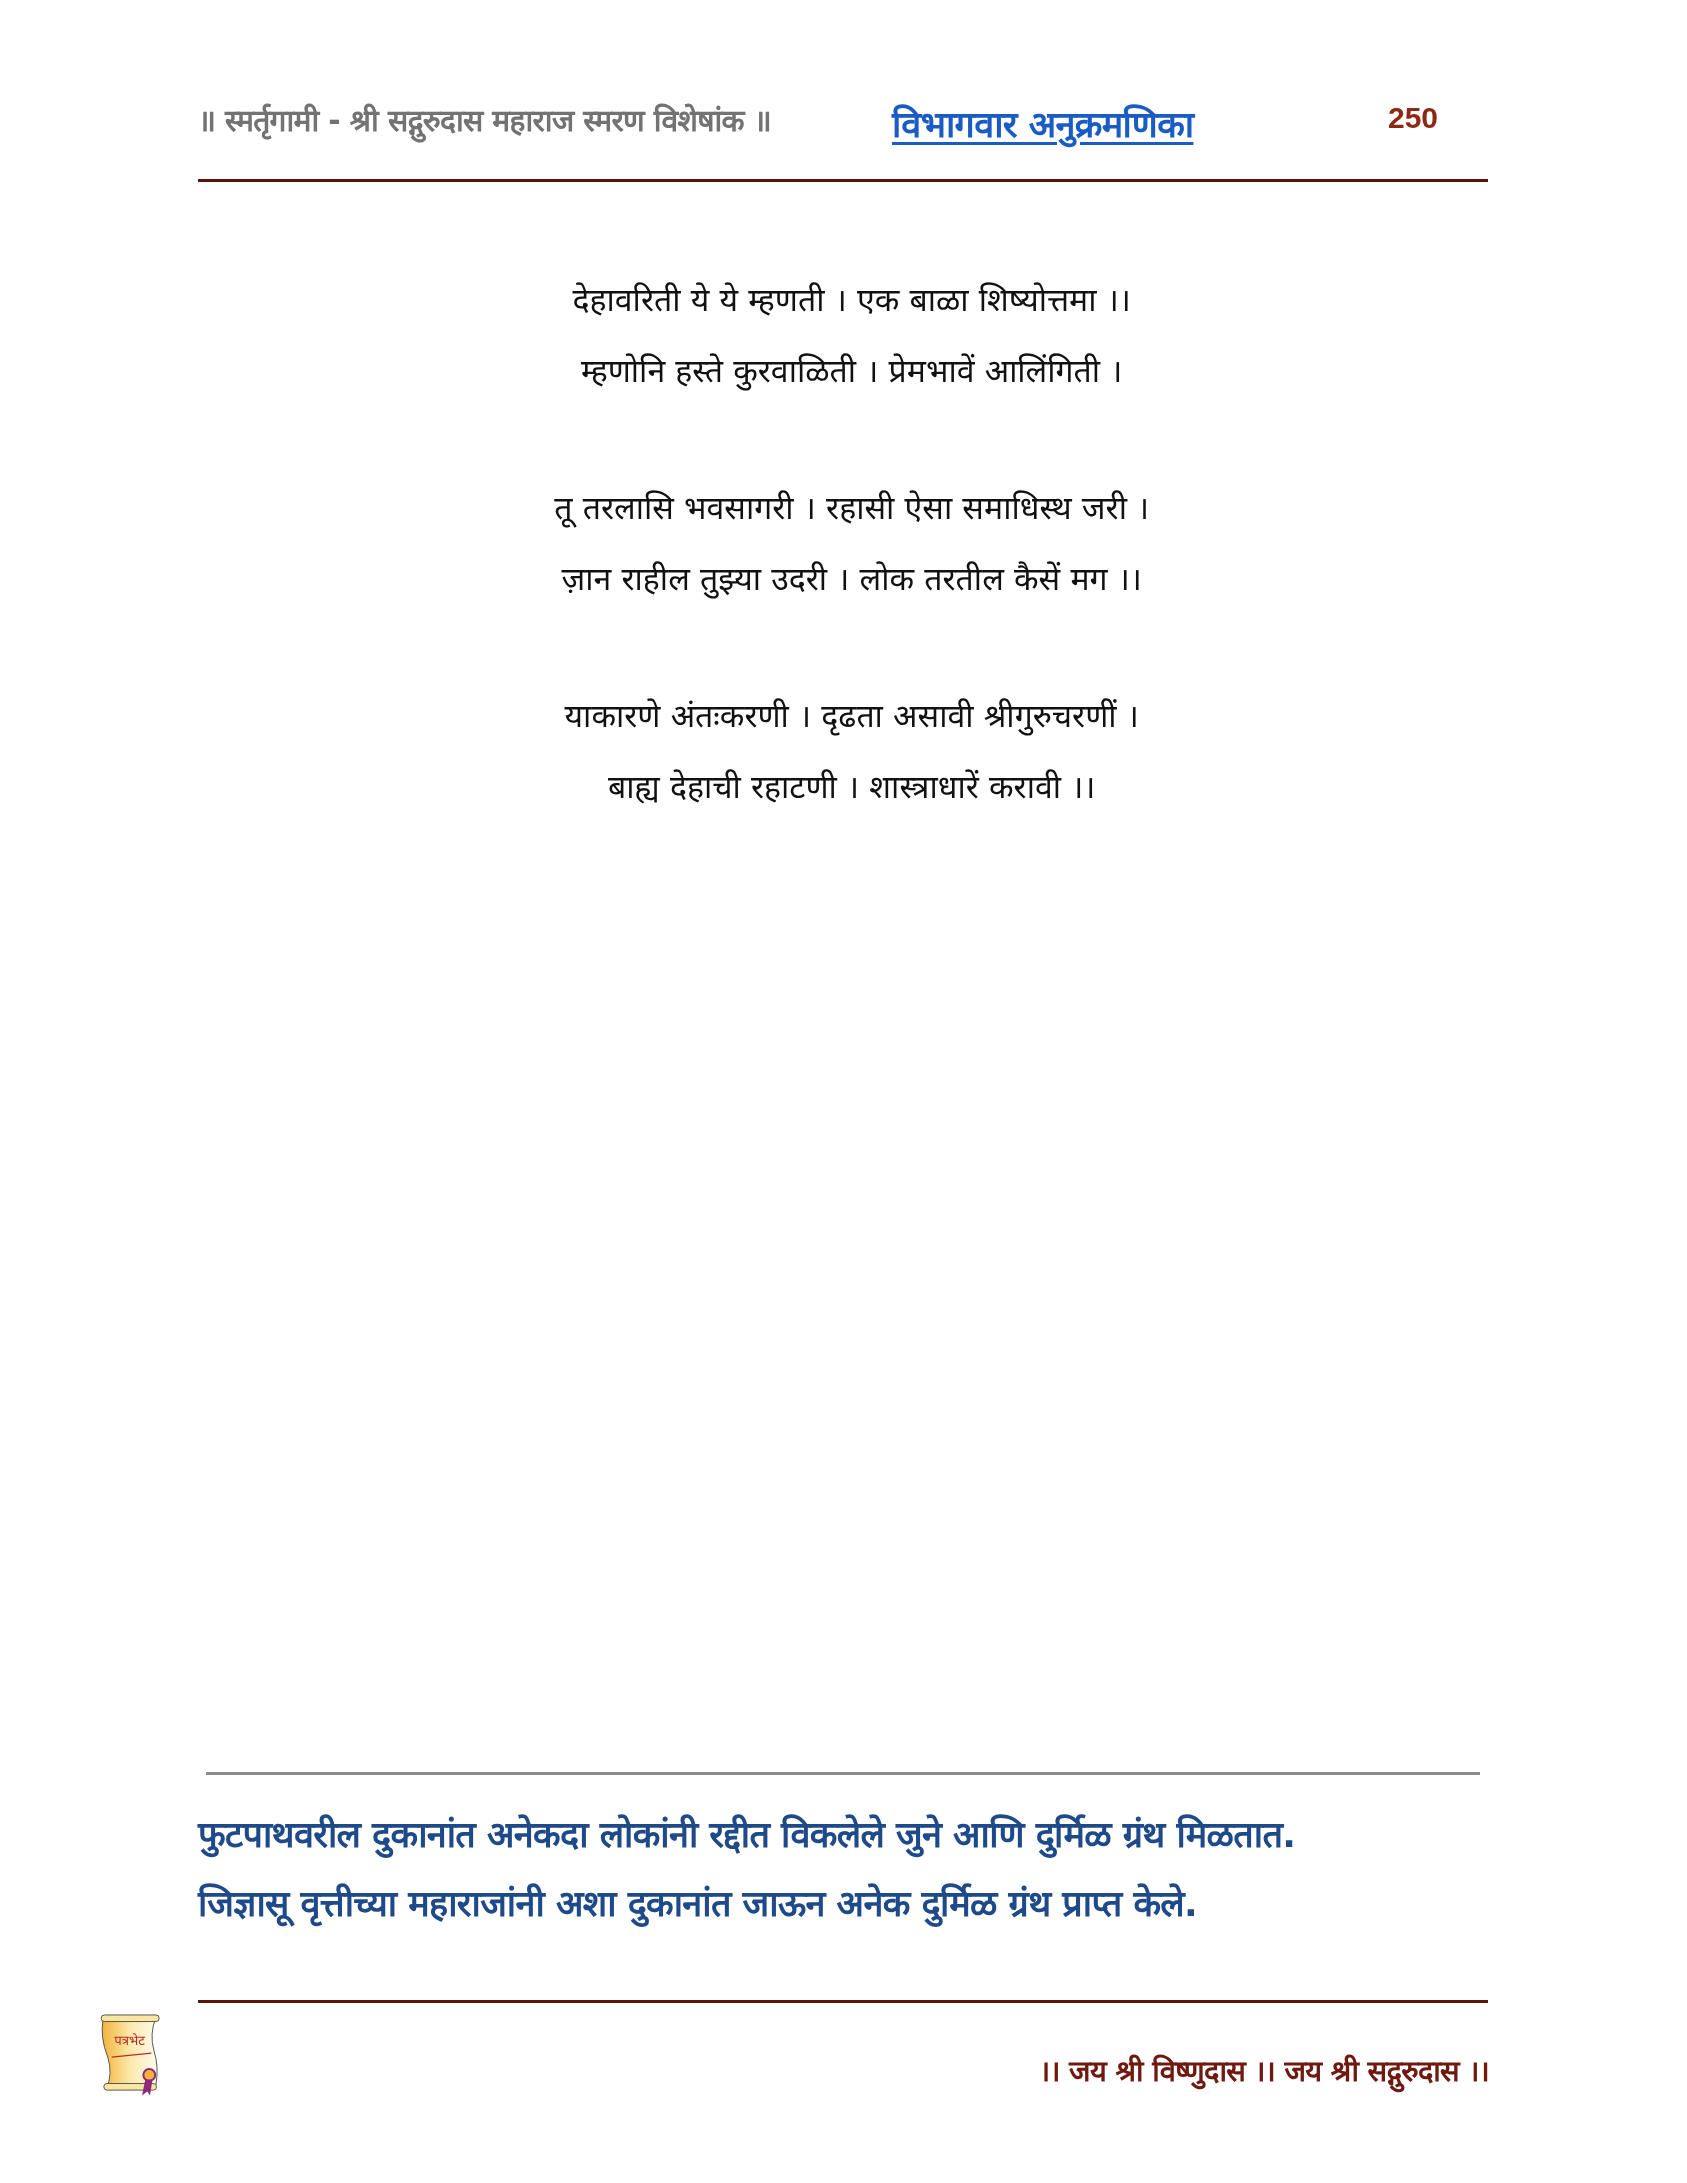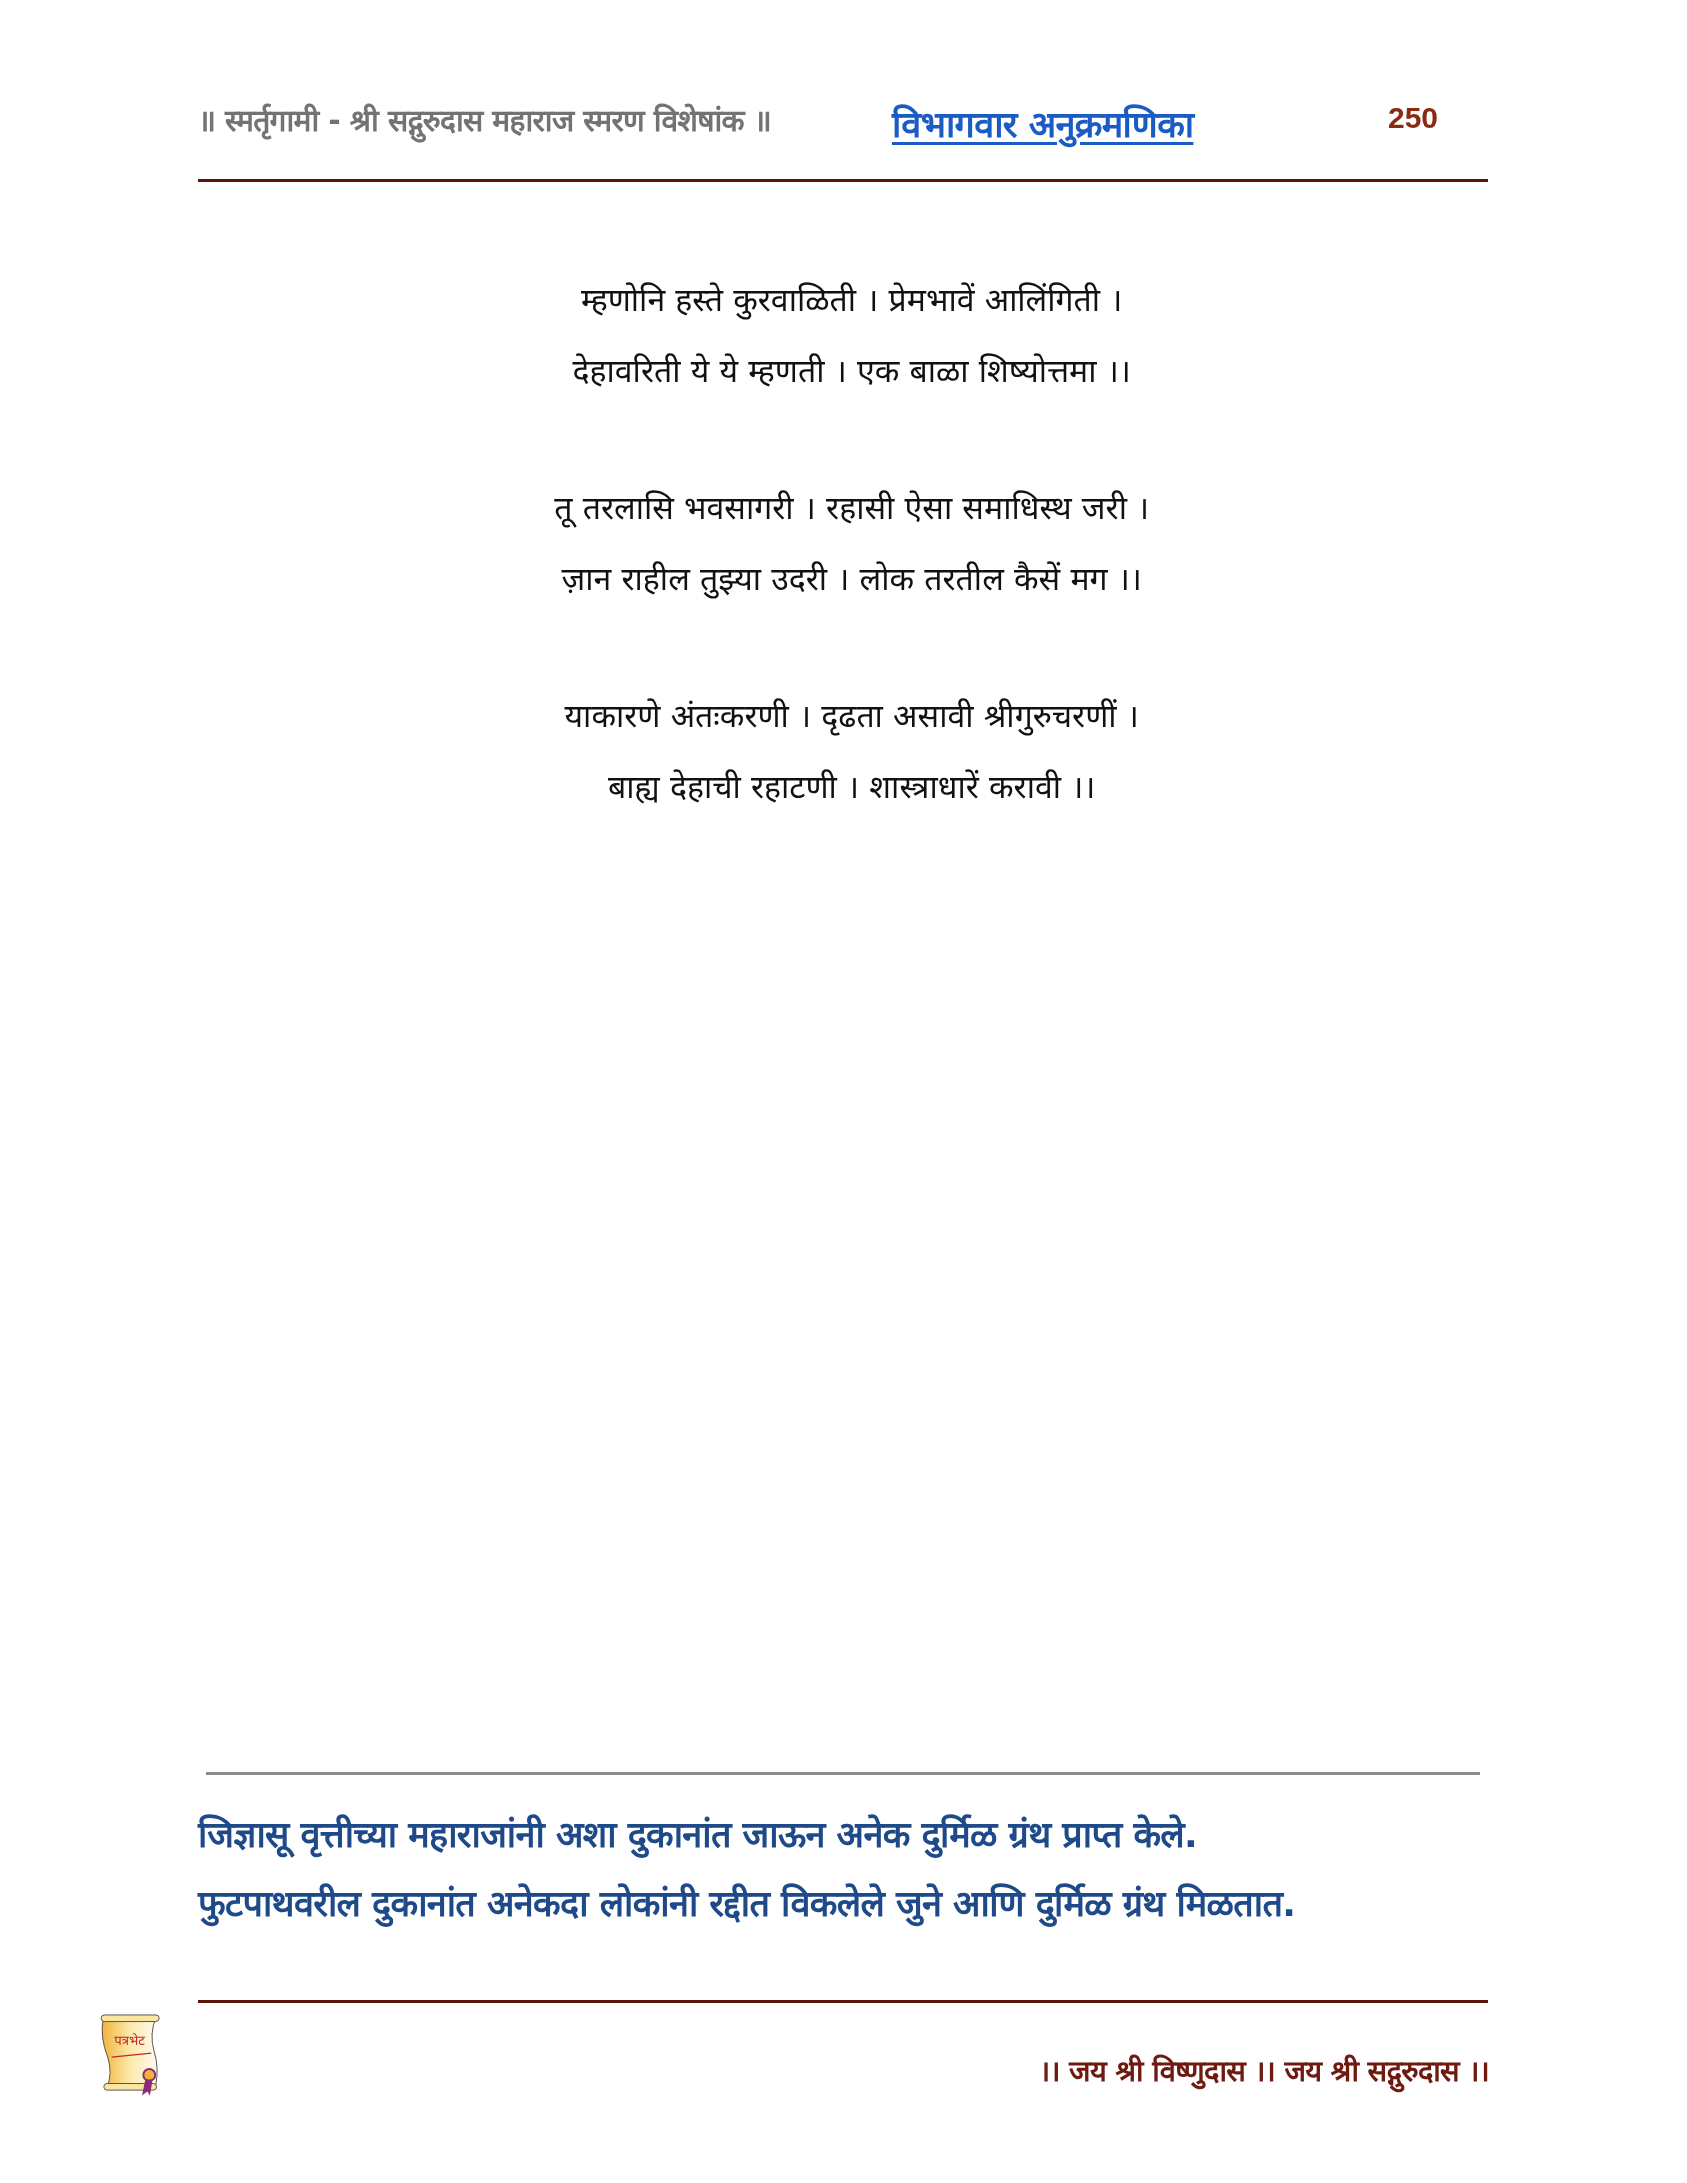--- a/index.html
+++ b/index.html
@@ -66,38 +66,38 @@
 </head>
 <body>
 
 <div class="header-title">॥ स्मर्तृगामी - श्री सद्गुरुदास महाराज स्मरण विशेषांक ॥</div>
 <a class="header-link">विभागवार अनुक्रमणिका</a>
 <div class="page-number">250</div>
 <div class="rule-top"></div>
 
 <div class="verses">
   <div class="stanza">
+    <div class="verse-line">देहावरिती ये ये म्हणती । एक बाळा शिष्योत्तमा ।।</div>
     <div class="verse-line">म्हणोनि हस्ते कुरवाळिती । प्रेमभावें आलिंगिती ।</div>
-    <div class="verse-line">देहावरिती ये ये म्हणती । एक बाळा शिष्योत्तमा ।।</div>
   </div>
   <div class="stanza">
     <div class="verse-line">तू तरलासि भवसागरी । रहासी ऐसा समाधिस्थ जरी ।</div>
     <div class="verse-line">ज़ान राहील तुझ्या उदरी । लोक तरतील कैसें मग ।।</div>
   </div>
   <div class="stanza">
     <div class="verse-line">याकारणे अंतःकरणी । दृढता असावी श्रीगुरुचरणीं ।</div>
     <div class="verse-line">बाह्य देहाची रहाटणी । शास्त्राधारें करावी ।।</div>
   </div>
 </div>
 
 <div class="rule-grey"></div>
 
 <div class="note">
+  <div class="note-line">फुटपाथवरील दुकानांत अनेकदा लोकांनी रद्दीत विकलेले जुने आणि दुर्मिळ ग्रंथ मिळतात.</div>
   <div class="note-line">जिज्ञासू वृत्तीच्या महाराजांनी अशा दुकानांत जाऊन अनेक दुर्मिळ ग्रंथ प्राप्त केले.</div>
-  <div class="note-line">फुटपाथवरील दुकानांत अनेकदा लोकांनी रद्दीत विकलेले जुने आणि दुर्मिळ ग्रंथ मिळतात.</div>
 </div>
 
 <div class="rule-footer"></div>
 
 <svg class="logo" viewBox="0 0 110 135">
   <defs>
     <linearGradient id="scrollg" x1="0" x2="1" y1="0" y2="0">
       <stop offset="0" stop-color="#f2b33a"></stop>
       <stop offset="0.5" stop-color="#fbe9a8"></stop>
       <stop offset="1" stop-color="#fffaf0"></stop>

